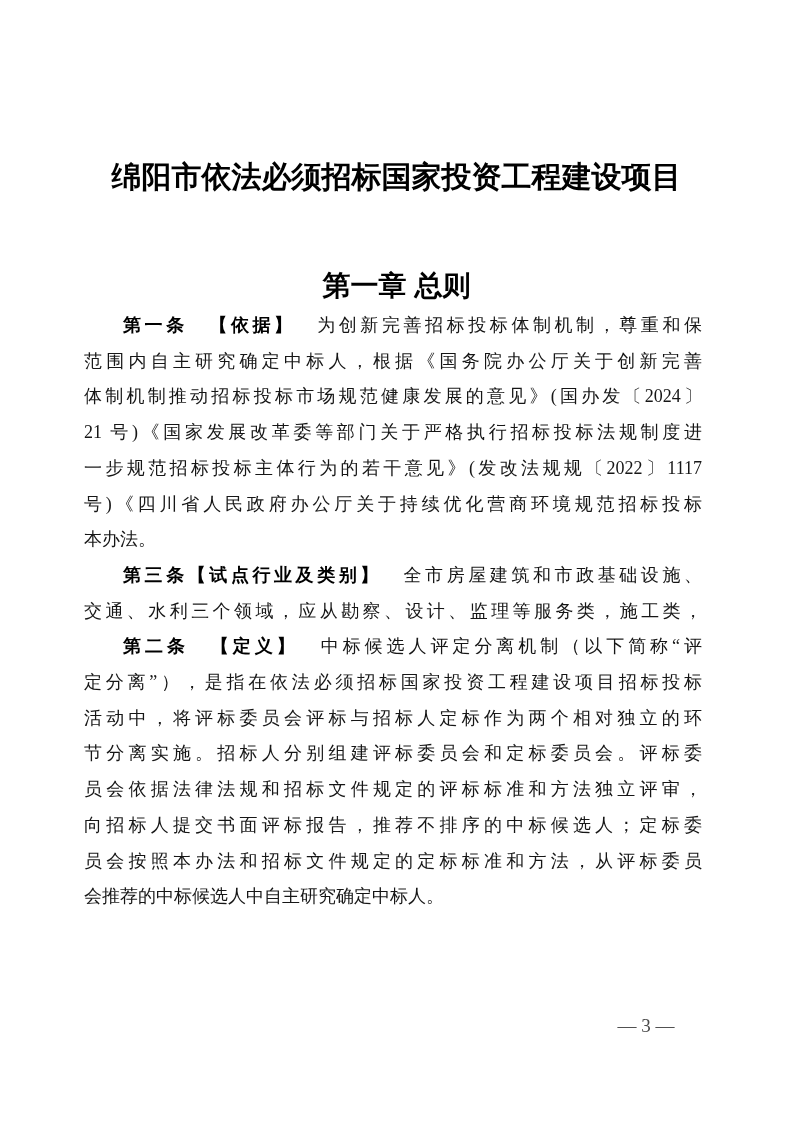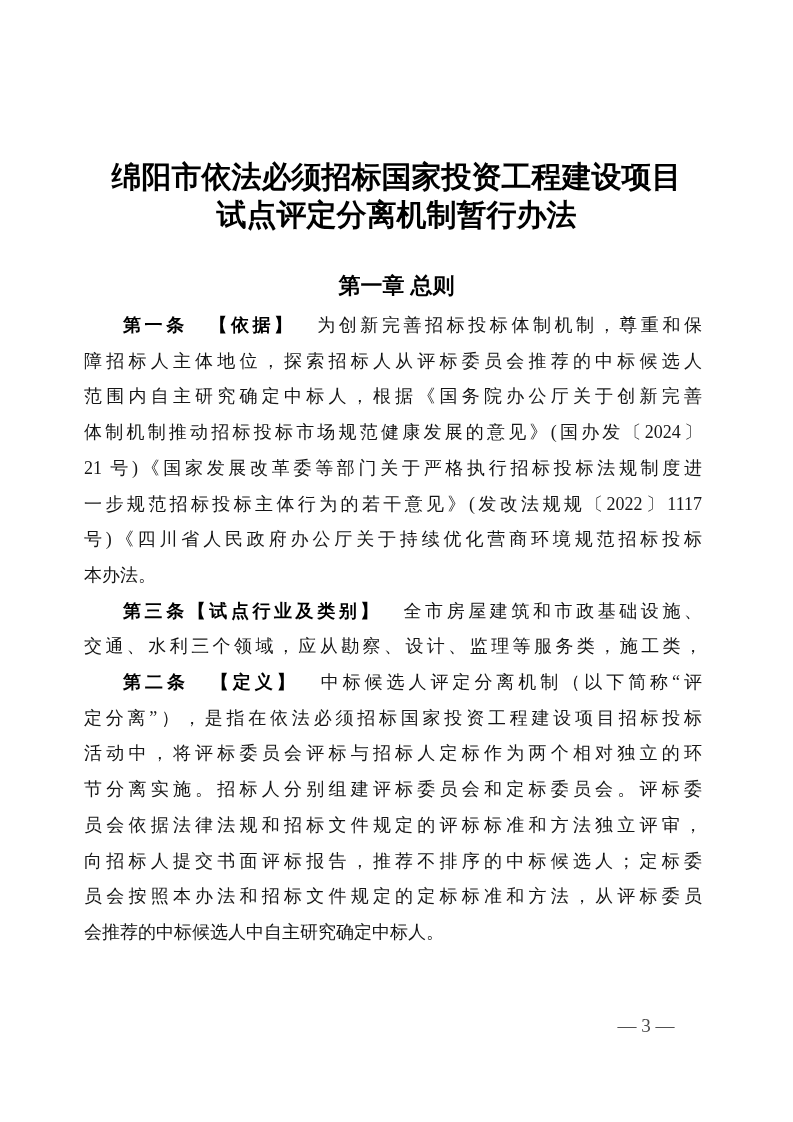--- a/index.html
+++ b/index.html
@@ -29,21 +29,21 @@
     color: #000000;
   }
   .chapter-heading {
     position: absolute;
     top: 272px;
     left: 0;
     width: 100%;
     text-align: center;
     font-family: "Liberation Sans", sans-serif;
     font-weight: 700;
-    font-size: 22px;
+    font-size: 28px;
     line-height: 28px;
     color: #000000;
   }
   .body-text {
     position: absolute;
     top: 308px;
     left: 84px;
     width: 618px;
     font-size: 18px;
     line-height: 35.7px;
@@ -78,29 +78,27 @@
     font-family: "Liberation Serif", serif;
   }
 </style>
 </head>
 <body>
 
 <div class="page">
 
   <div class="doc-title">
     <div>绵阳市依法必须招标国家投资工程建设项目</div>
-    <div>试点评定分离机制暂行办法</div>
   </div>
 
   <div class="chapter-heading">第一章 总则</div>
 
   <div class="body-text" id="body-text">
       <div>
         <div class="line justify indent"><span class="lead">第一条　【依据】</span><span>　为创新完善招标投标体制机制，尊重和保</span></div>
-        <div class="line justify"><span>障招标人主体地位，探索招标人从评标委员会推荐的中标候选人</span></div>
         <div class="line justify"><span>范围内自主研究确定中标人，根据《国务院办公厅关于创新完善</span></div>
         <div class="line justify"><span>体制机制推动招标投标市场规范健康发展的意见》(国办发〔2024〕</span></div>
         <div class="line justify"><span>21 号)《国家发展改革委等部门关于严格执行招标投标法规制度进</span></div>
         <div class="line justify"><span>一步规范招标投标主体行为的若干意见》(发改法规规〔2022〕1117</span></div>
         <div class="line justify"><span>号)《四川省人民政府办公厅关于持续优化营商环境规范招标投标</span></div>
         <div class="line"><span>本办法。</span></div>
       </div>
       <div>
         <div class="line justify indent"><span class="lead">第三条【试点行业及类别】</span><span>　全市房屋建筑和市政基础设施、</span></div>
         <div class="line justify"><span>交通、水利三个领域，应从勘察、设计、监理等服务类，施工类，</span></div>

